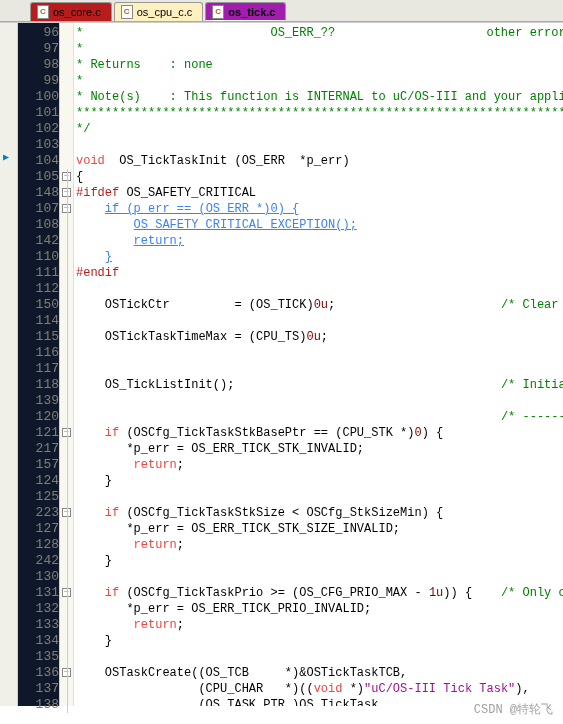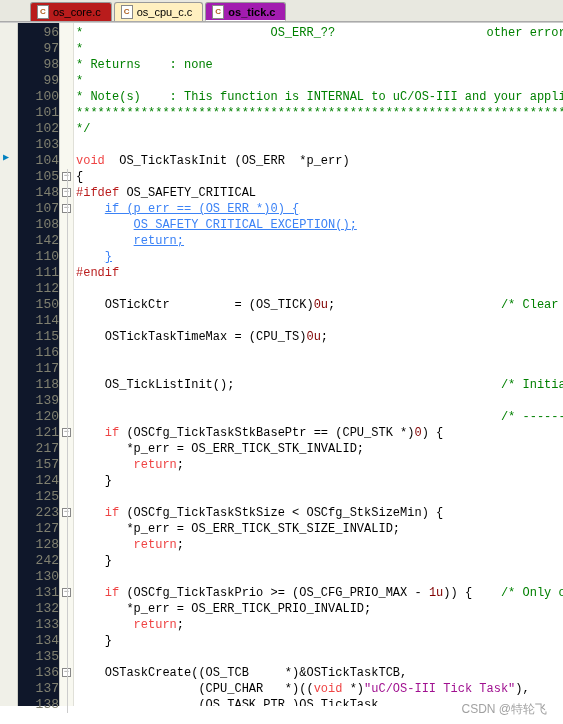--- a/index.html
+++ b/index.html
@@ -122,22 +122,22 @@
     .code div { height: 16px; }
     .cm { color: #008000; }
     .cm-gray { color: #3b82f6; text-decoration: underline; }
     .kw { color: #ef4444; }
     .num { color: #800000; }
     .str { color: #a01090; }
     .pp { color: #b91c1c; }
     .watermark {
       position: absolute;
       bottom: 6px;
-      right: 16px;
-      font-family: Liberation Sans, sans-serif;
+      right: 10px;
+      font-family: Liberation Mono, monospace;
       font-size: 12px;
       color: rgba(120,120,120,0.7);
     }
   </style>
 </head>
 <body>
 
 <div class="tab-bar" id="tab-bar">
     <div class="tab inactive1">
       <span class="tab-icon"></span>

